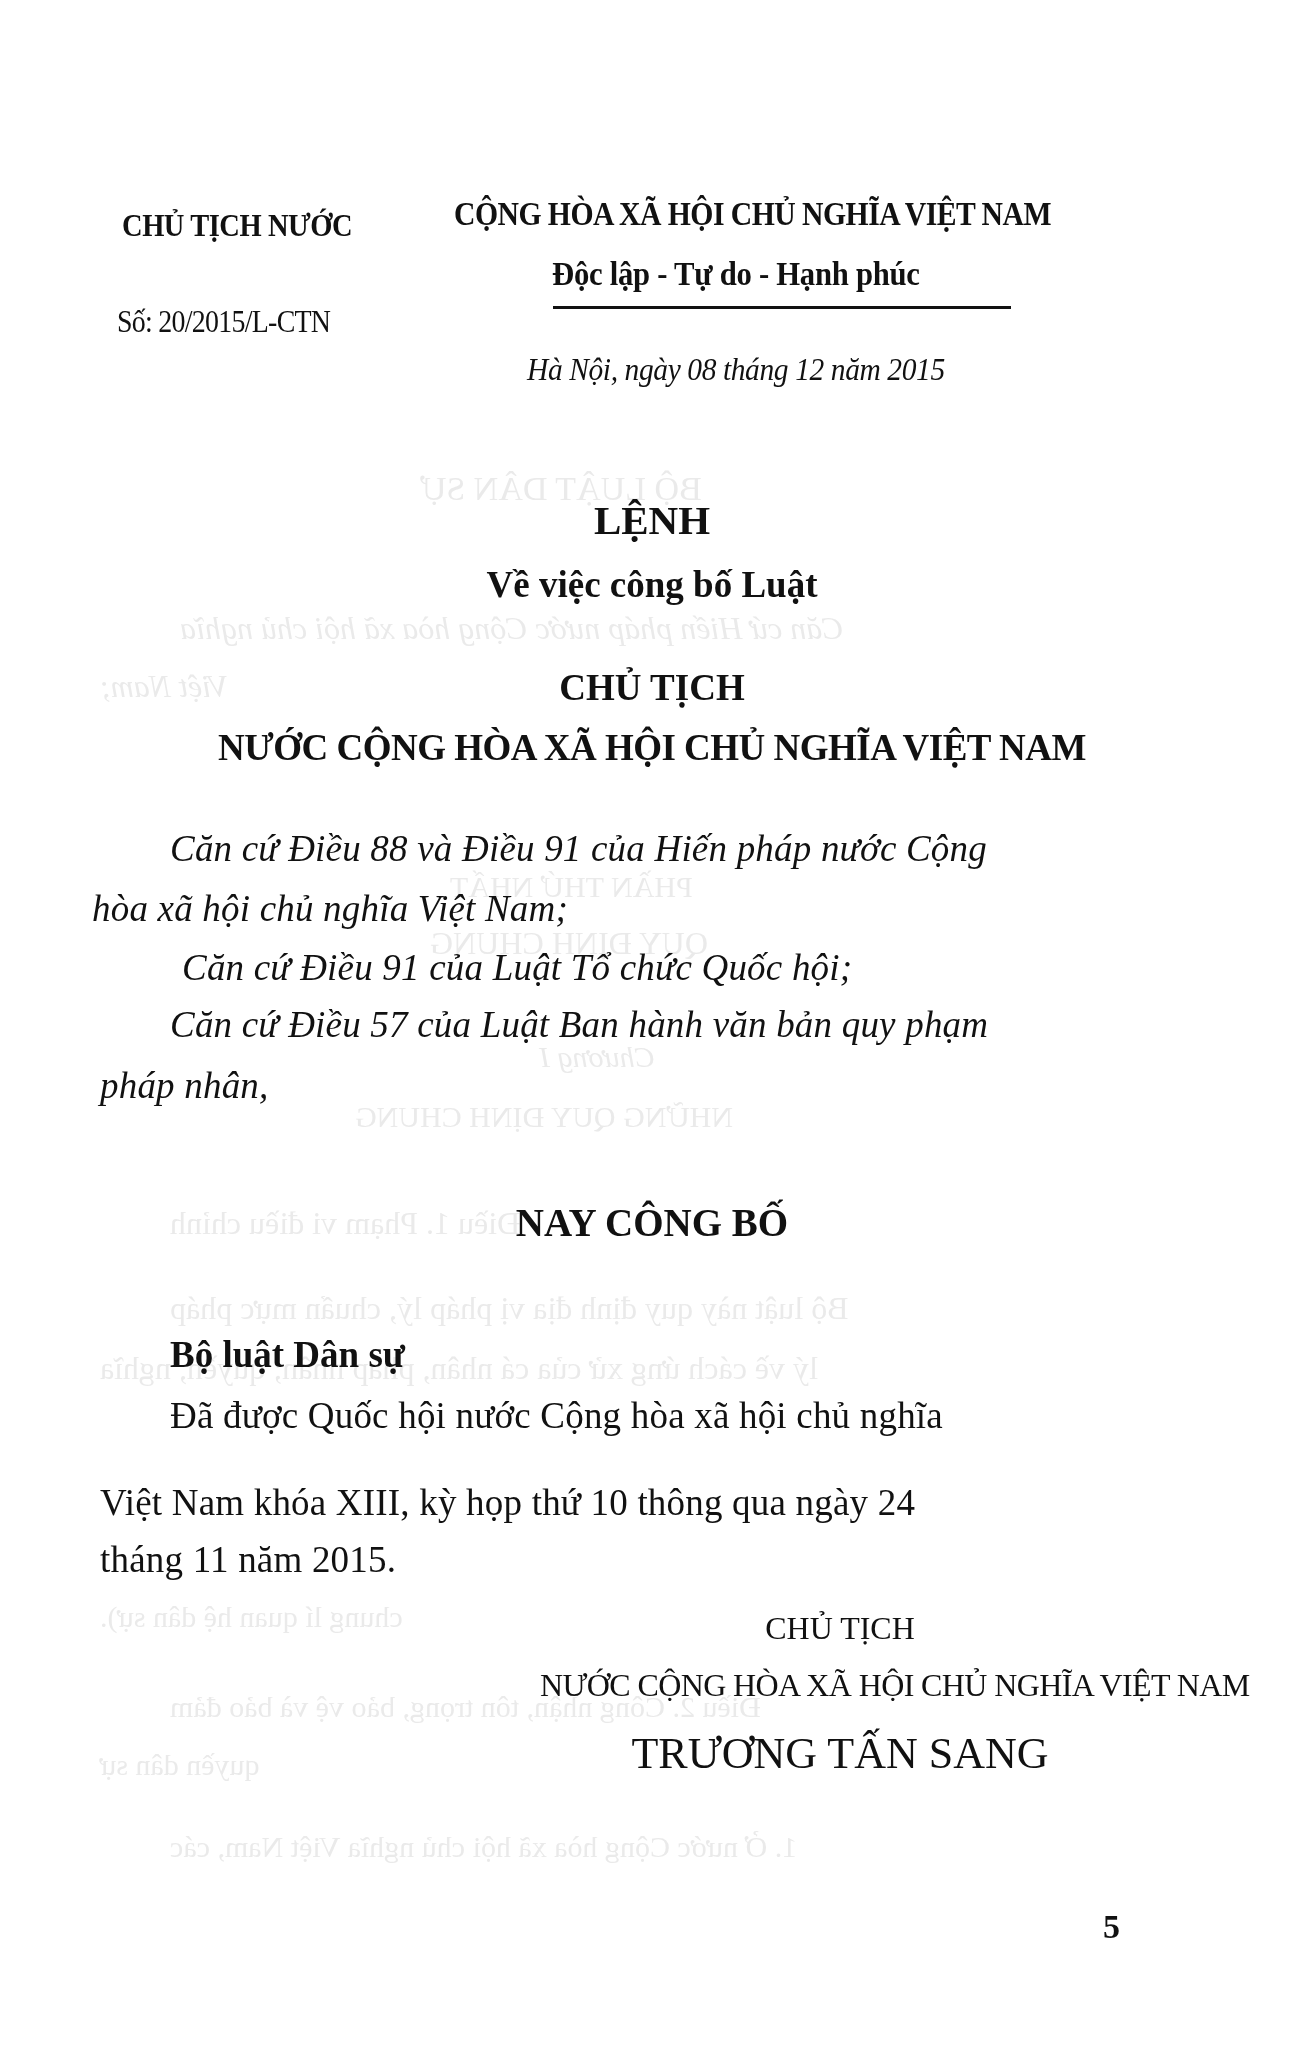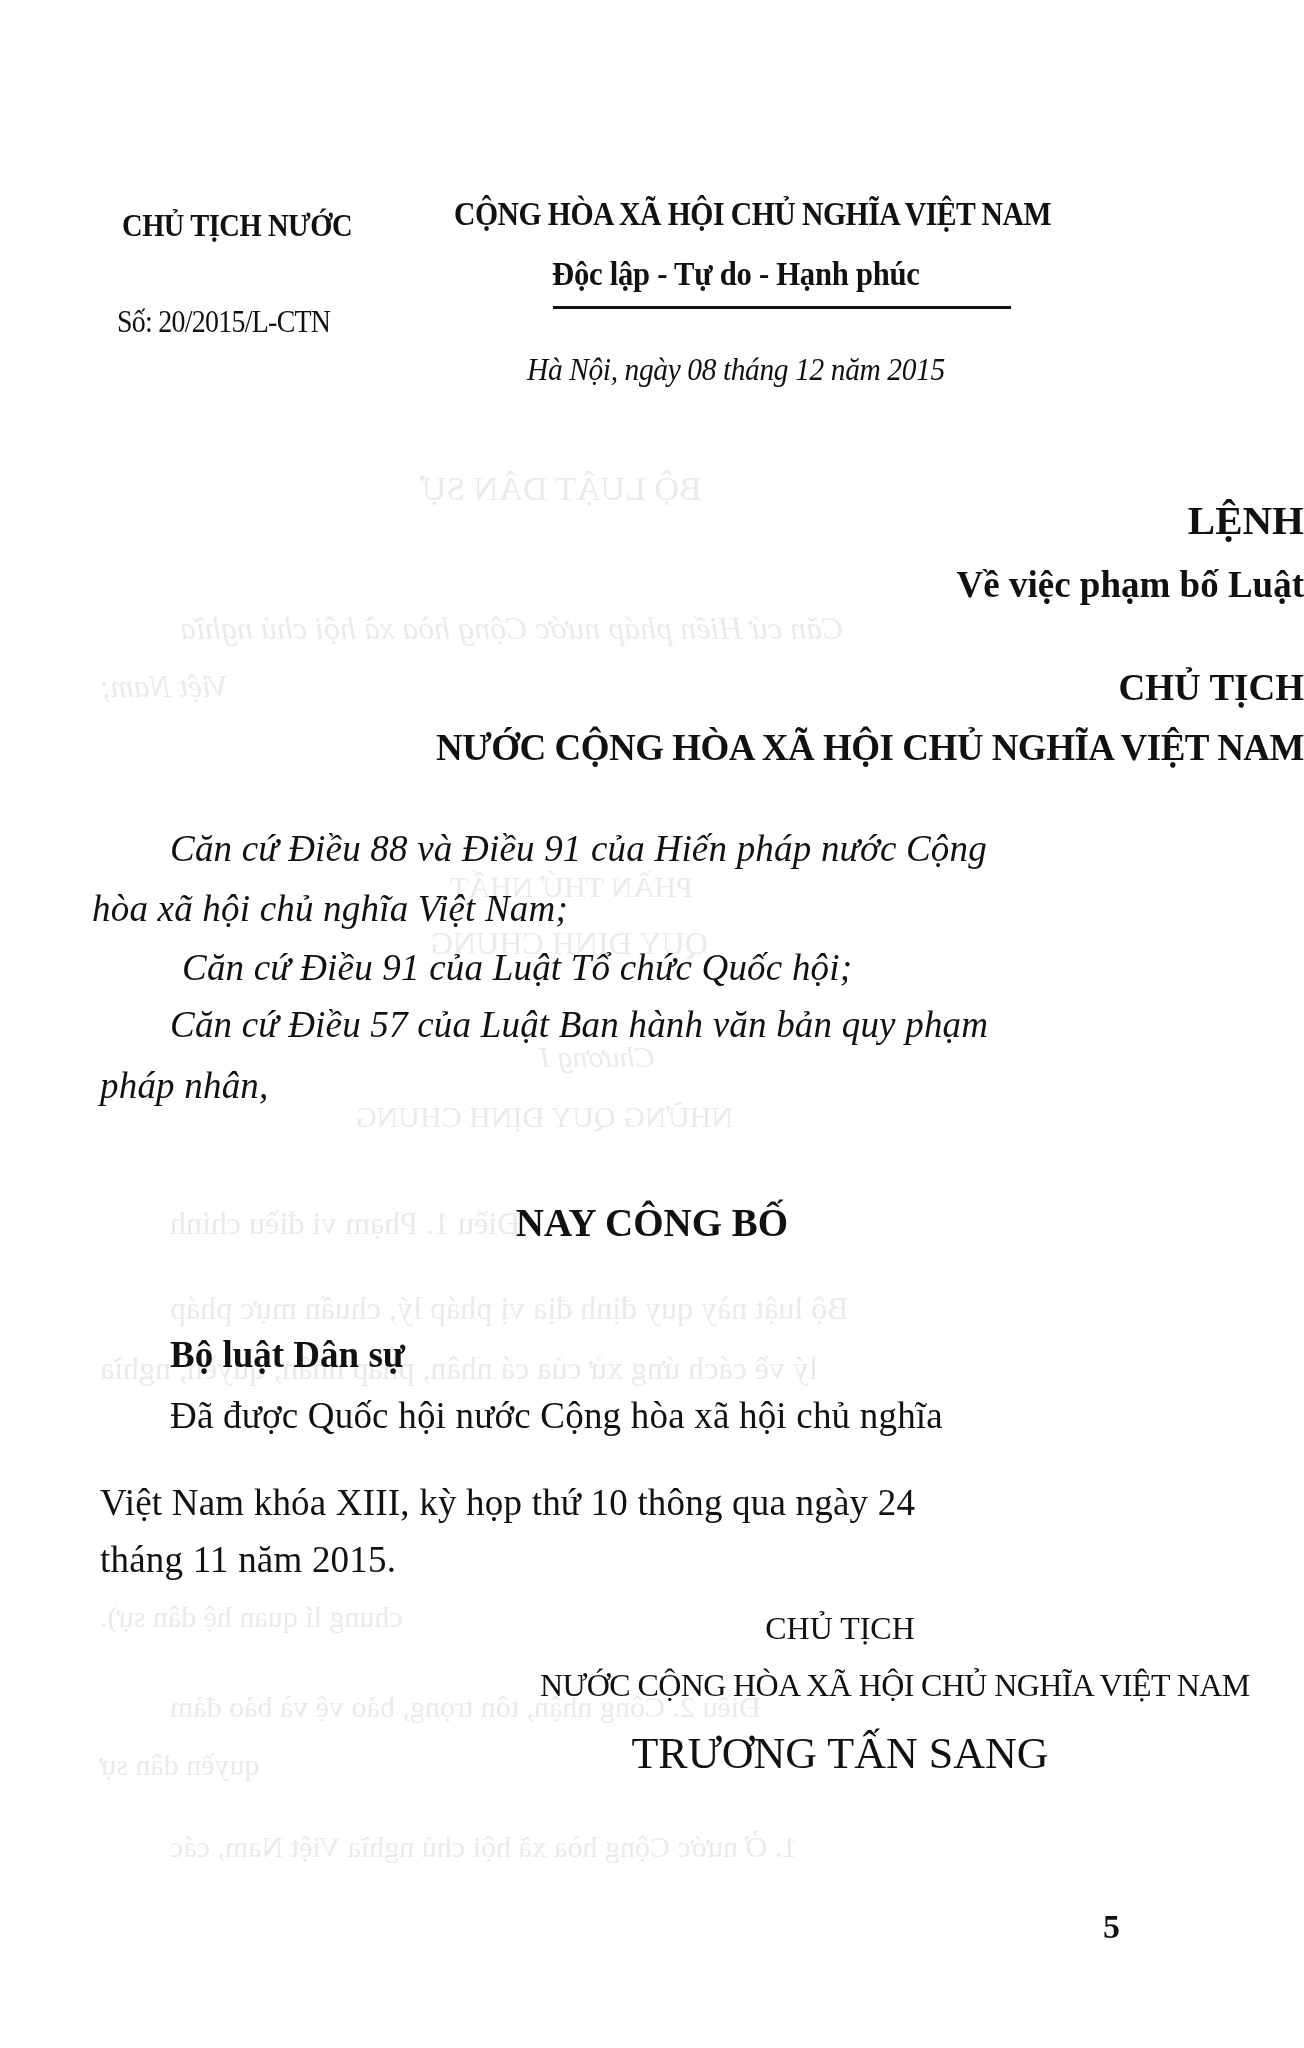--- a/index.html
+++ b/index.html
@@ -64,21 +64,21 @@
       font-family: "Liberation Serif", serif;
       font-style: italic;
       font-size: 31px;
       letter-spacing: -0.4px;
       transform: scaleX(0.95);
       transform-origin: left top;
     }
 
     
     .title-block {
-      left: 0; width: 1304px; text-align: right;
+      left: 0; width: 1304px; text-align: center;
       font-family: "Liberation Serif", serif;
       font-weight: bold;
     }
     .t-lenh { top: 496px; font-size: 41px; }
     .t-subject { top: 563px; font-size: 37px; }
     .t-president { top: 666px; font-size: 37px; }
     .t-country { top: 726px; font-size: 37px; letter-spacing: -0.5px; }
 
     
     .body-line {
@@ -155,21 +155,21 @@
 <div class="ghost" style="left:170px; top:1830px; font-size:30px;">1. Ở nước Cộng hòa xã hội chủ nghĩa Việt Nam, các</div>
 
 <div class="abs issuer">CHỦ TỊCH NƯỚC</div>
 <div class="abs doc-number">Số: 20/2015/L-CTN</div>
 <div class="abs nation">CỘNG HÒA XÃ HỘI CHỦ NGHĨA VIỆT NAM</div>
 <div class="abs motto">Độc lập - Tự do - Hạnh phúc</div>
 <div class="abs motto-rule"></div>
 <div class="abs place-date">Hà Nội, ngày 08 tháng 12 năm 2015</div>
 
 <div class="abs title-block t-lenh">LỆNH</div>
-<div class="abs title-block t-subject">Về việc phạm bố Luật</div>
+<div class="abs title-block t-subject">Về việc công bố Luật</div>
 <div class="abs title-block t-president">CHỦ TỊCH</div>
 <div class="abs title-block t-country">NƯỚC CỘNG HÒA XÃ HỘI CHỦ NGHĨA VIỆT NAM</div>
 
 <div class="abs body-line pre1">Căn cứ Điều 88 và Điều 91 của Hiến pháp nước Cộng</div>
 <div class="abs body-line pre2">hòa xã hội chủ nghĩa Việt Nam;</div>
 <div class="abs body-line pre3">Căn cứ Điều 91 của Luật Tổ chức Quốc hội;</div>
 <div class="abs body-line pre4">Căn cứ Điều 57 của Luật Ban hành văn bản quy phạm</div>
 <div class="abs body-line pre5">pháp nhân,</div>
 
 <div class="abs t-promulgate">NAY CÔNG BỐ</div>

